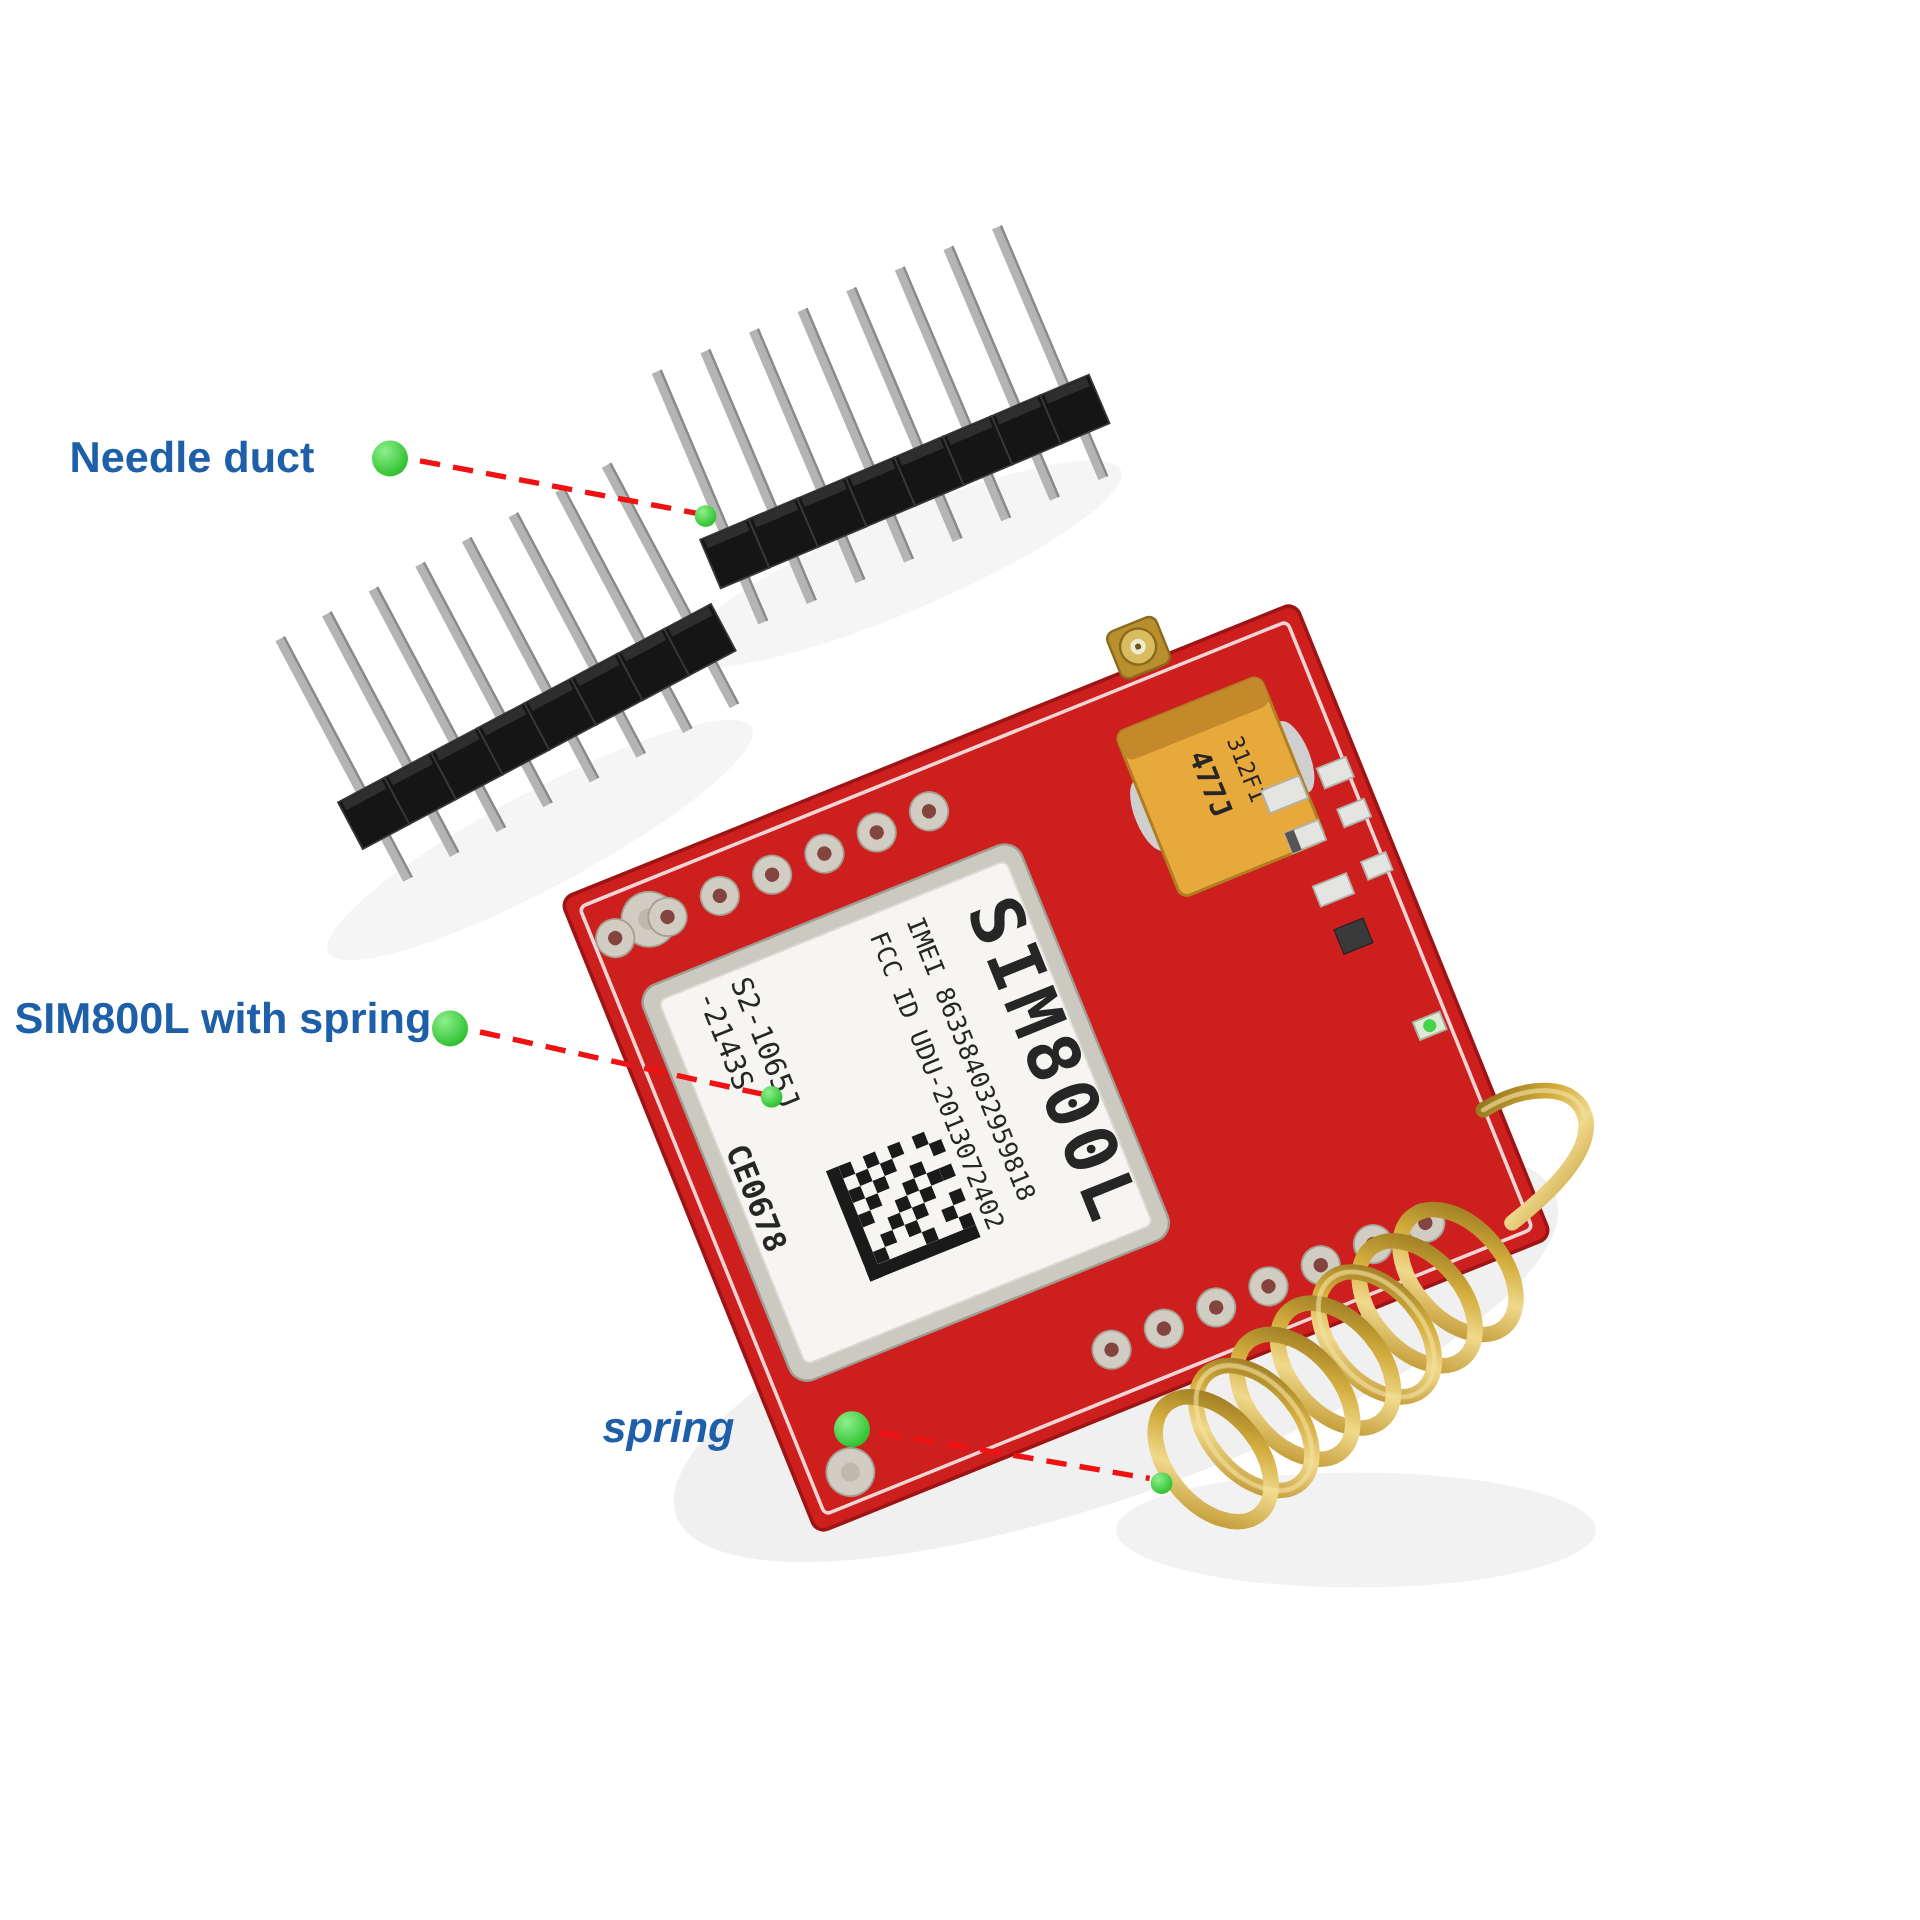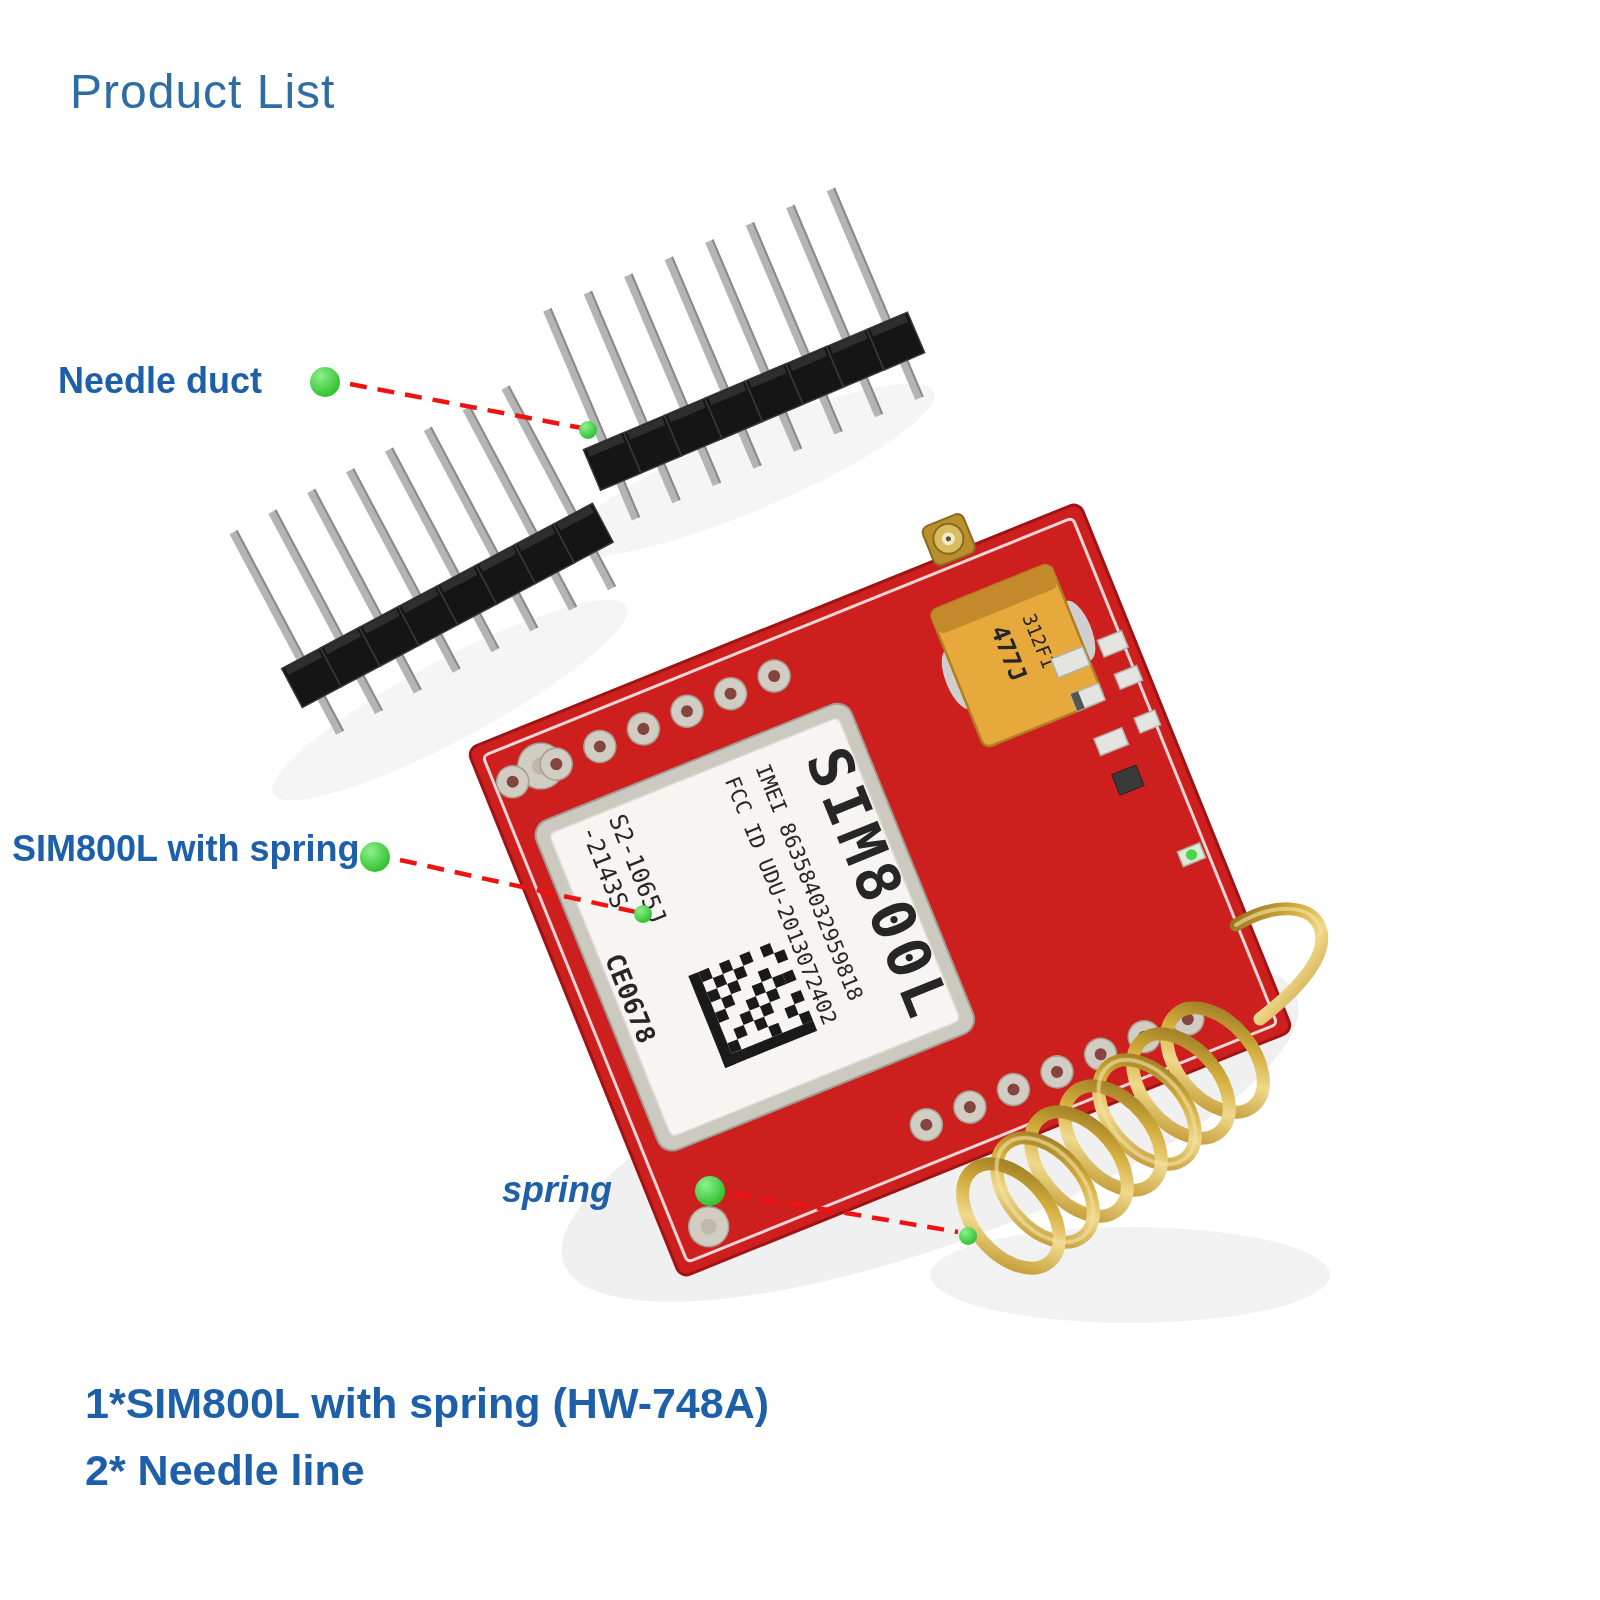--- a/index.html
+++ b/index.html
@@ -41,21 +41,20 @@
   .hole-ring{fill:#d2cdc2;stroke:#a59f92;stroke-width:1.5;}
   .hole-in{fill:#84443f;}
   .qr{fill:#1a1a1a;}
   .smd{fill:#e4e4e0;stroke:#b2b2ad;stroke-width:1.5;}
 </style>
 </head>
 <body>
 
 <div class="canvas">
 
-  <div class="title">Product List</div>
 
   <svg width="1600" height="1600" viewBox="0 0 1600 1600">
     <defs>
       <linearGradient id="goldGrad" x1="0" y1="0" x2="1" y2="1">
         <stop offset="0" stop-color="#8f6f1c"></stop>
         <stop offset="0.35" stop-color="#d4ae3e"></stop>
         <stop offset="0.6" stop-color="#f0d98c"></stop>
         <stop offset="1" stop-color="#b88c22"></stop>
       </linearGradient>
       <radialGradient id="greenGrad" cx="0.35" cy="0.3" r="0.9">
@@ -245,18 +244,14 @@
       <line class="dash" x1="734" y1="1194" x2="958" y2="1232"></line>
       <circle cx="710" cy="1191" r="15" fill="url(#greenGrad)"></circle>
       <circle cx="968" cy="1236" r="9" fill="url(#greenGrad)"></circle>
     </g>
   </svg>
 
   <div class="callout-label lbl-needle">Needle duct</div>
   <div class="callout-label lbl-sim">SIM800L with spring</div>
   <div class="callout-label lbl-spring">spring</div>
 
-  <div class="bottom-list">
-    <div>1*SIM800L with spring (HW-748A)</div>
-    <div>2* Needle line</div>
-  </div>
 
 </div>
 
 </body></html>

